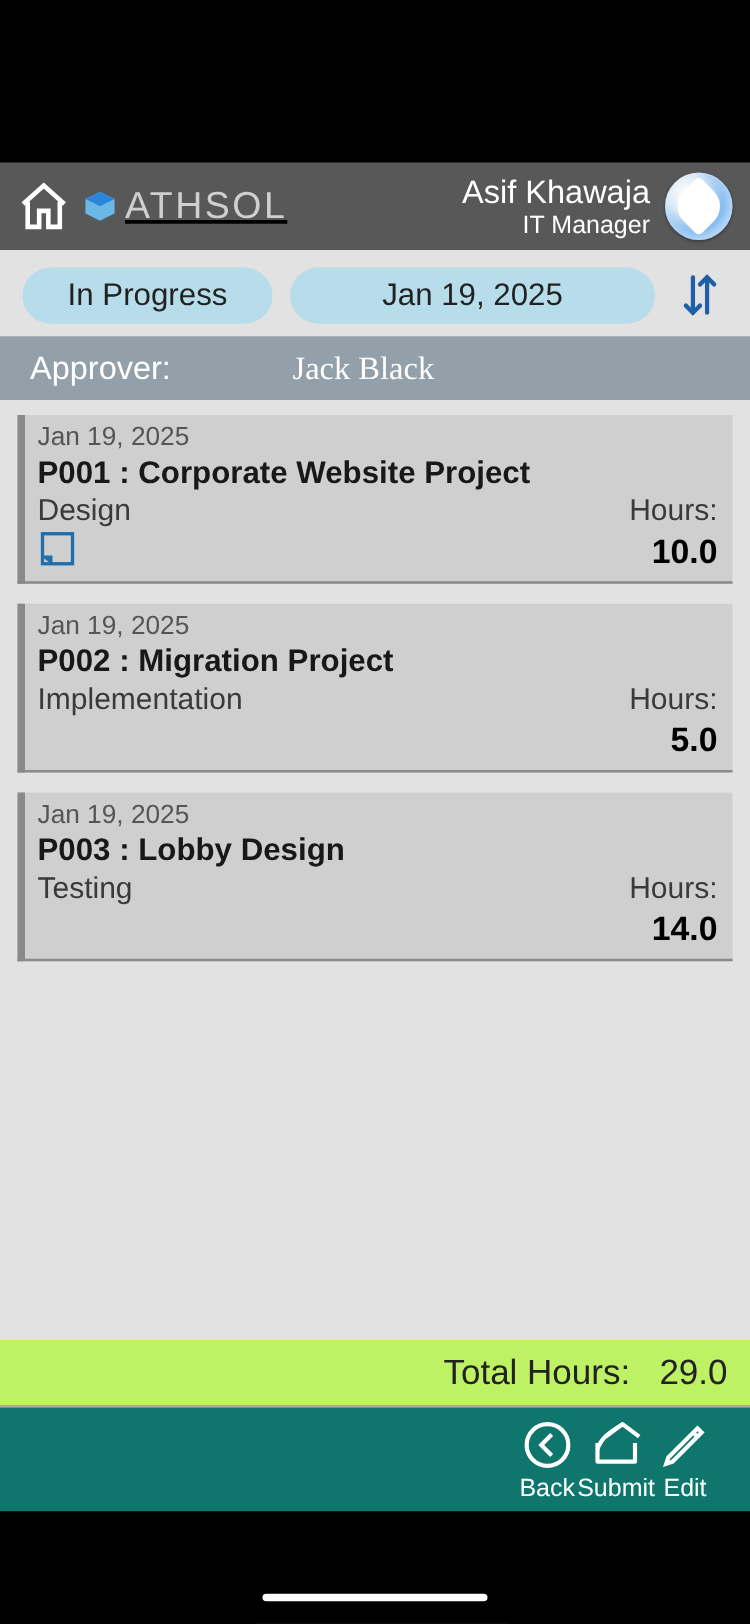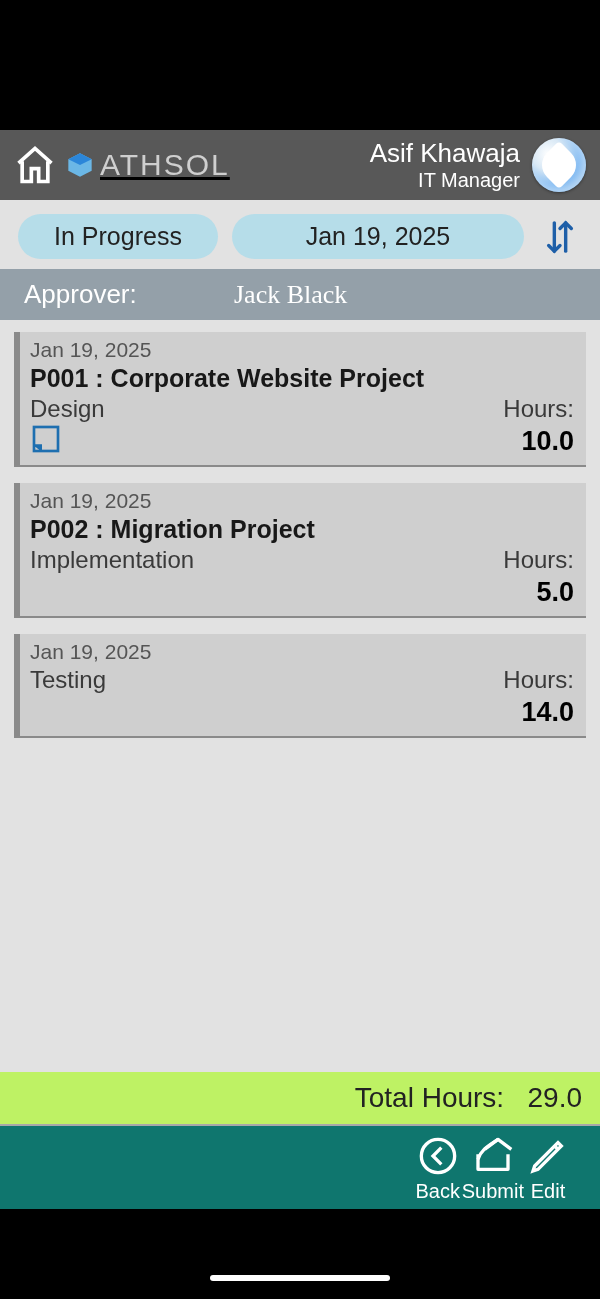--- a/index.html
+++ b/index.html
@@ -15,21 +15,21 @@
   .brand { display:flex; align-items:center; gap:6px; margin-left:4px;text-decoration:underline; }
   .brand-name { color:#cfcfcf; font-size:30px; letter-spacing:2px; font-weight:400; font-family: Arial, sans-serif;}
   .header-right { margin-left:auto; text-align:right; }
   .user-name { color:#fff; font-size:26px; font-weight:400; }
   .user-role { color:#fff; font-size:20px; font-weight:300; }
   .avatar { width:54px; height:54px; border-radius:50%; margin-left:12px; background: radial-gradient(circle at 30% 30%, #fff 0%, #d8e8f5 30%, #79b6f2 60%, #2b86d9 100%); box-shadow: inset -4px -4px 8px rgba(255,255,255,.6), 0 1px 3px rgba(0,0,0,.4); position:relative; }
   .avatar-inner { position:absolute; inset:10px; background:#fff; transform:rotate(45deg); border-radius:12% 50% 12% 50%;}
 
   
   .content { flex:1; background:#e2e2e2; display:flex; flex-direction:column; }
-  .filter-row { display:flex; align-items:center; gap:14px; padding:14px 18px 10px 18px;border-radius:25px; }
+  .filter-row { display:flex; gap:14px; padding:14px 18px 10px 18px;border-radius:25px; }
   .pill { background:#b6dde9; color:#222; border-radius:28px; font-size:25px; padding:8px 24px; font-weight:500; text-align:center; }
   .pill.status { width:200px;}
   .pill.date { flex:1;}
   .sort-btn { width:44px; height:44px; display:flex; align-items:center; justify-content:center; }
 
   
   .approver-bar { background:#94a0a9; color:#fff; display:flex; align-items:center; padding:10px 24px; font-size:26px; }
   .approver-label { width:210px; font-weight:300; }
   .approver-name { font-weight:300;font-family:Liberation Serif, serif; }
 
@@ -124,20 +124,21 @@
             <div class="entry-activity">Implementation</div>
             <div class="entry-hours-label">Hours:</div>
           </div>
           <div class="entry-bottom">
             <div class="note-icon"></div>
             <div class="entry-hours">5.0</div>
           </div>
         </div>
         <div class="entry">
           <div class="entry-date">Jan 19, 2025</div>
+          <div class="entry-title">P003 : Lobby Design</div>
           <div class="entry-row">
             <div class="entry-activity">Testing</div>
             <div class="entry-hours-label">Hours:</div>
           </div>
           <div class="entry-bottom">
             <div class="note-icon"></div>
             <div class="entry-hours">14.0</div>
           </div>
         </div>
       </div>

